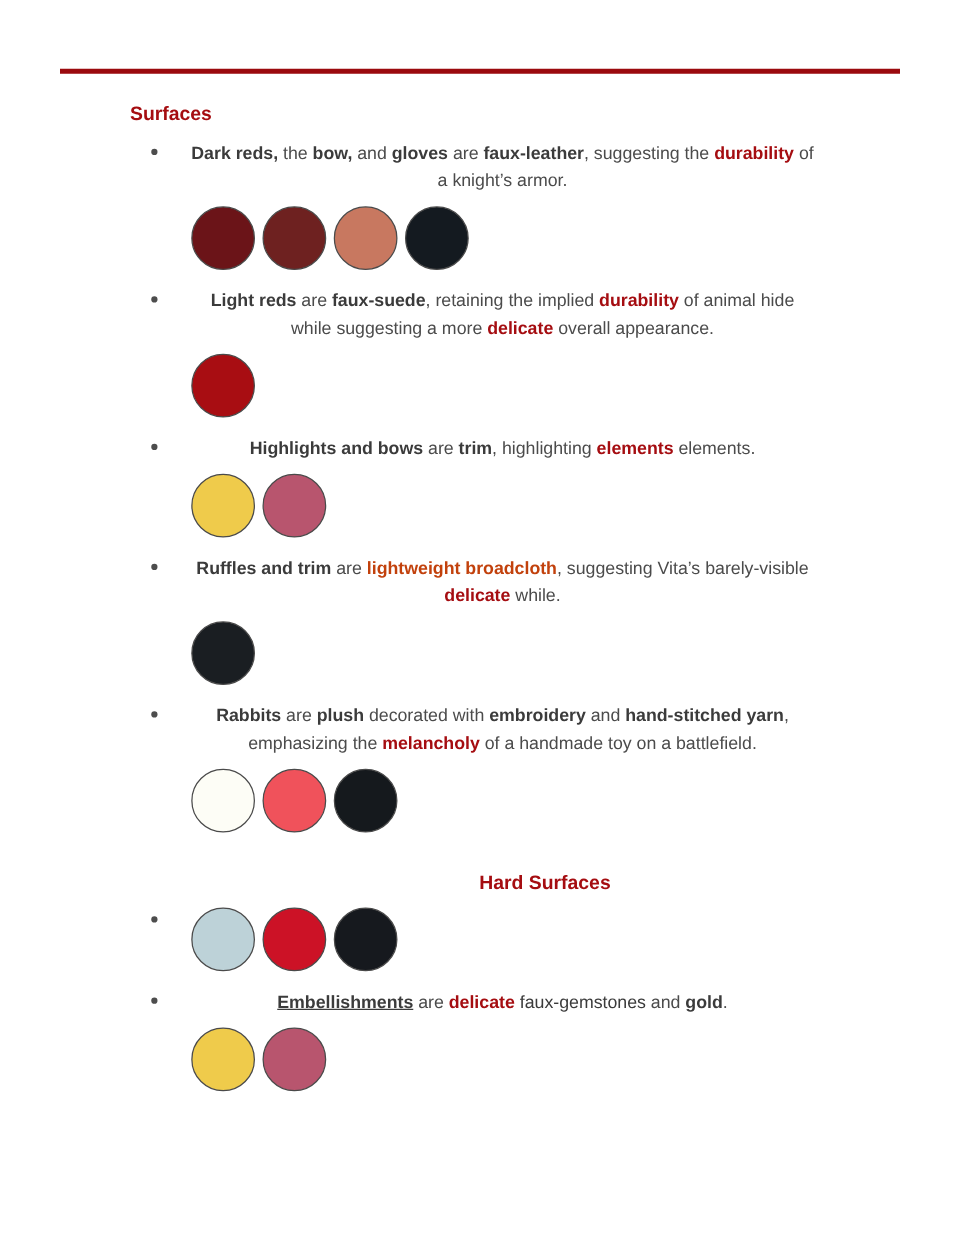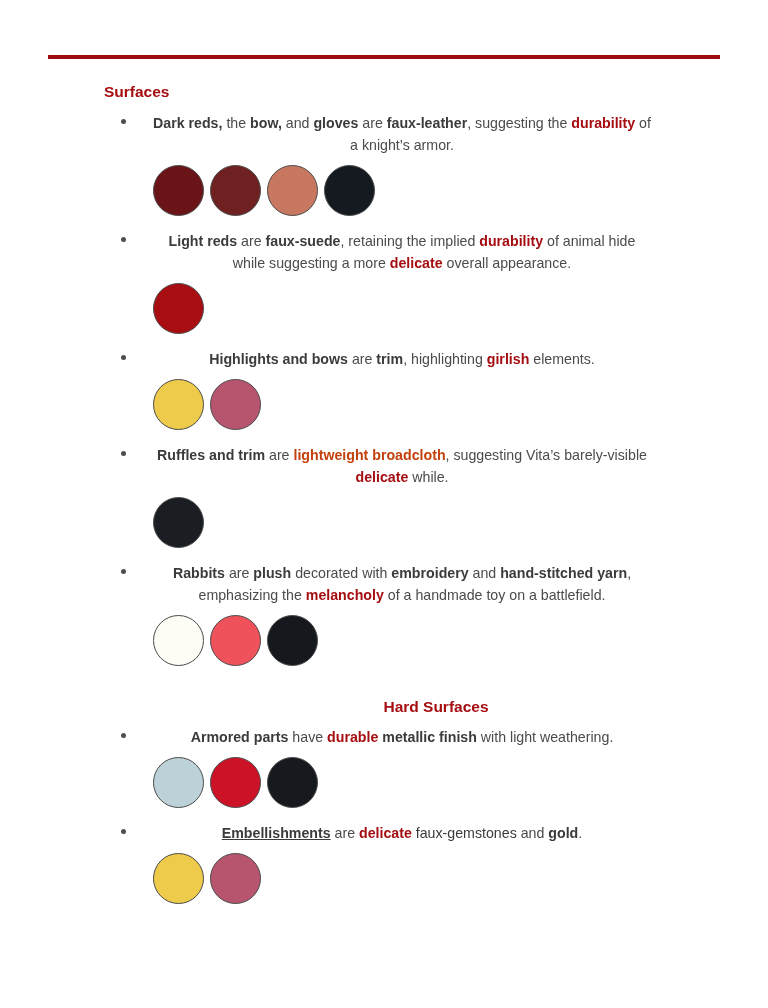--- a/index.html
+++ b/index.html
@@ -126,21 +126,21 @@
         </li>
         <li class="bullet-item">
           <span class="bullet-dot"></span>
           <p class="bullet-text"><span style="font-weight: bold; color: rgb(59, 59, 59);">Light reds</span><span> are </span><span style="font-weight: bold; color: rgb(59, 59, 59);">faux-suede</span><span>, retaining the implied </span><span style="font-weight: bold; color: rgb(165, 13, 17);">durability</span><span> of animal hide while suggesting a more </span><span style="font-weight: bold; color: rgb(165, 13, 17);">delicate</span><span> overall appearance.</span></p>
           <div class="swatch-row">
             <div class="swatch" style="background: rgb(168, 13, 18);"></div>
           </div>
         </li>
         <li class="bullet-item">
           <span class="bullet-dot"></span>
-          <p class="bullet-text"><span style="font-weight: bold; color: rgb(59, 59, 59);">Highlights and bows</span><span> are </span><span style="font-weight: bold; color: rgb(59, 59, 59);">trim</span><span>, highlighting </span><span style="font-weight: bold; color: rgb(165, 13, 17);">girlish</span><span> elements.</span></p>
+          <p class="bullet-text"><span style="font-weight: bold; color: rgb(59, 59, 59);">Highlights and bows</span><span> are </span><span style="font-weight: bold; color: rgb(59, 59, 59);">trim</span><span>, highlighting </span><span style="font-weight: bold; color: rgb(165, 13, 17);">elements</span><span> elements.</span></p>
           <div class="swatch-row">
             <div class="swatch" style="background: rgb(239, 203, 75);"></div>
             <div class="swatch" style="background: rgb(184, 85, 110);"></div>
           </div>
         </li>
         <li class="bullet-item">
           <span class="bullet-dot"></span>
           <p class="bullet-text"><span style="font-weight: bold; color: rgb(59, 59, 59);">Ruffles and trim</span><span> are </span><span style="font-weight: bold; color: #c2410c;">lightweight broadcloth</span><span>, suggesting Vita’s barely-visible </span><span style="font-weight: bold; color: rgb(165, 13, 17);">delicate</span><span> while.</span></p>
           <div class="swatch-row">
             <div class="swatch" style="background: rgb(26, 30, 34);"></div>
@@ -153,21 +153,20 @@
             <div class="swatch" style="background: rgb(253, 253, 246);"></div>
             <div class="swatch" style="background: rgb(240, 82, 91);"></div>
             <div class="swatch" style="background: rgb(21, 25, 29);"></div>
           </div>
         </li>
       </ul>
       <h2 class="section-heading second">Hard Surfaces</h2>
       <ul class="bullet-list">
         <li class="bullet-item">
           <span class="bullet-dot"></span>
-          <p class="bullet-text"><span style="font-weight: bold; color: rgb(59, 59, 59);">Armored parts</span><span> have </span><span style="font-weight: bold; color: rgb(165, 13, 17);">durable</span><span style="font-weight: bold; color: rgb(59, 59, 59);"> metallic finish</span><span> with light weathering.</span></p>
           <div class="swatch-row">
             <div class="swatch" style="background: rgb(189, 210, 216);"></div>
             <div class="swatch" style="background: rgb(204, 18, 38);"></div>
             <div class="swatch" style="background: rgb(22, 25, 30);"></div>
           </div>
         </li>
         <li class="bullet-item">
           <span class="bullet-dot"></span>
           <p class="bullet-text"><span style="font-weight: bold; color: rgb(59, 59, 59); text-decoration: underline;">Embellishments</span><span> are </span><span style="font-weight: bold; color: rgb(165, 13, 17);">delicate</span><span style="font-weight: normal; color: rgb(59, 59, 59);"> faux-gemstones</span><span> and </span><span style="font-weight: bold; color: rgb(59, 59, 59);">gold</span><span>.</span></p>
           <div class="swatch-row">

